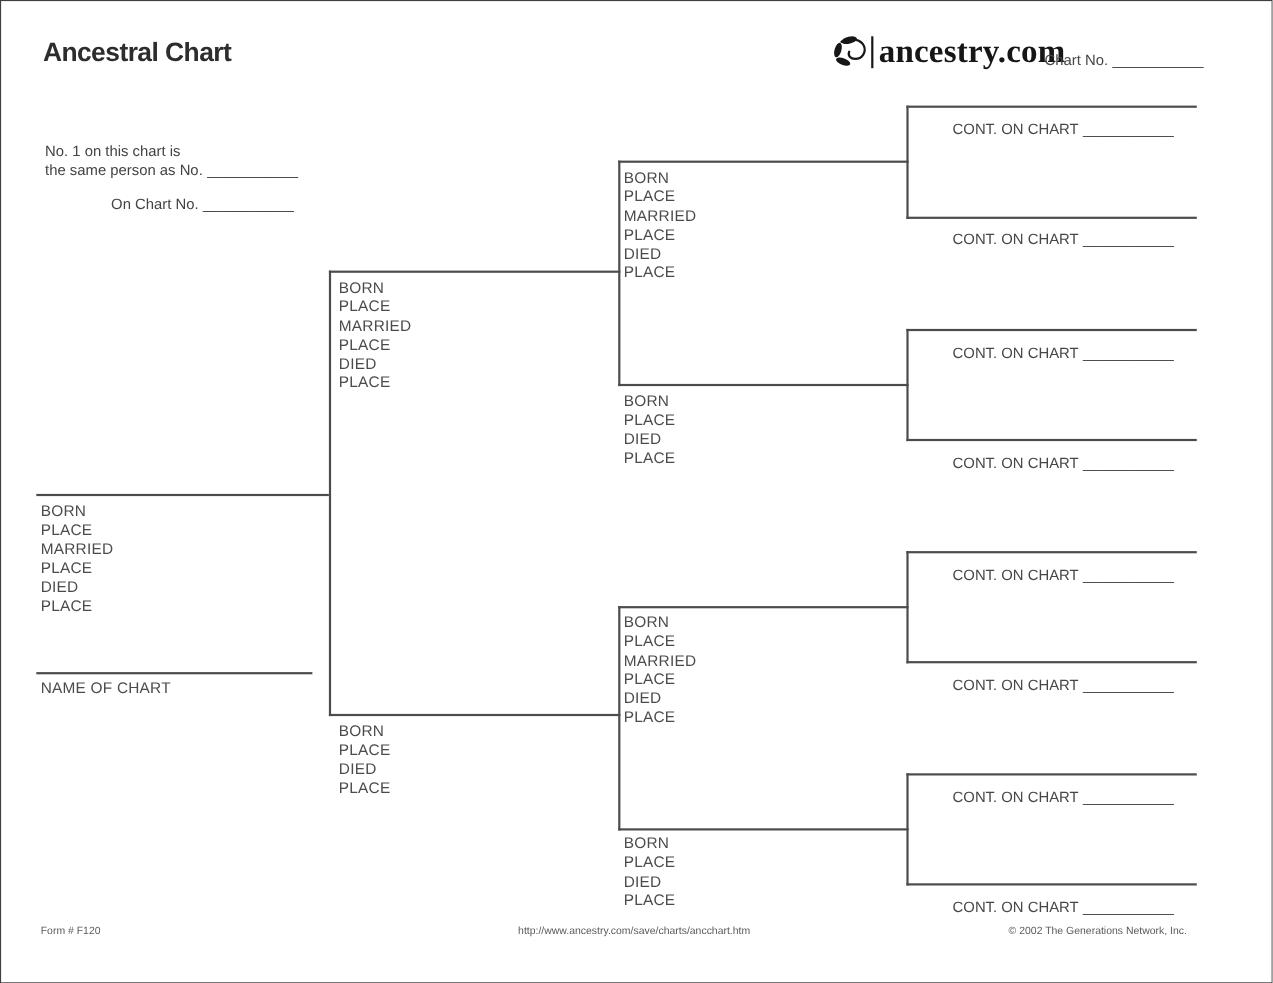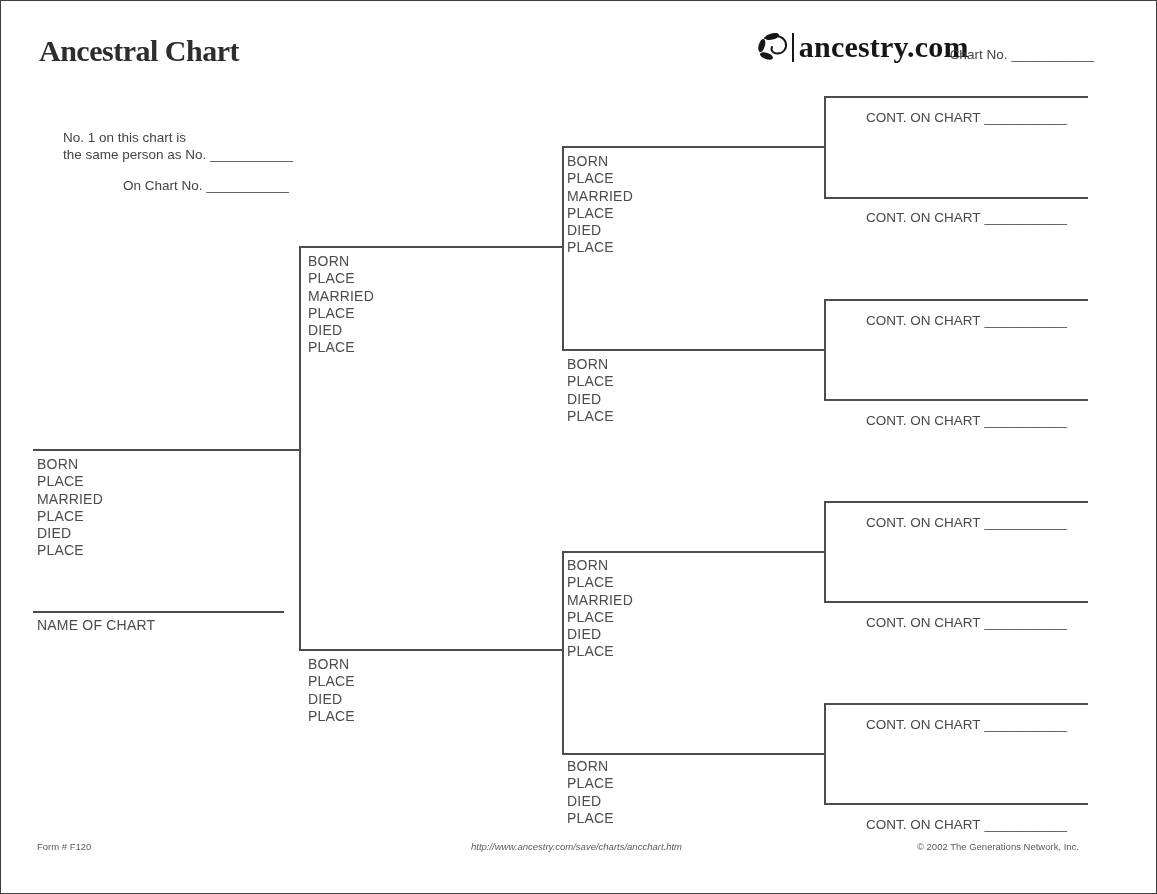--- a/index.html
+++ b/index.html
@@ -10,35 +10,35 @@
     border:1.5px solid #3f3f3f;
     box-sizing:border-box;
     font-family:"Liberation Sans",sans-serif;
     color:#4a4a4a;
     overflow:hidden;
   }
   .hline{position:absolute;height:1.6px;background:#4c4c4c;}
   .vline{position:absolute;width:1.6px;background:#4c4c4c;}
   .page-title{
     position:absolute;left:38px;top:33px;
-    font-size:30px;font-weight:700;color:#2d2d2d;letter-spacing:-0.5px;font-family:Liberation Serif, serif;
+    font-size:24px;font-weight:700;color:#2d2d2d;letter-spacing:-0.5px;
   }
   .logo{position:absolute;left:754px;top:29px;display:flex;align-items:center;}
   .logo-bar{width:1.8px;height:29px;background:#171717;margin:0 5px 0 1px;}
   .logo-text{
     font-family:"Liberation Serif",serif;font-weight:700;
     font-size:30px;color:#161616;letter-spacing:0.2px;
   }
   .chart-no{position:absolute;top:46px;right:62px;font-size:13.5px;color:#464646;}
-  .note{position:absolute;font-size:13.5px;color:#434343;line-height:17.5px;margin-left:22px;}
+  .note{position:absolute;font-size:13.5px;color:#434343;line-height:17.5px;}
   .labels{position:absolute;font-size:14px;line-height:17.3px;color:#4b4b4b;letter-spacing:0.2px;}
   .cont{position:absolute;right:30px;width:260px;text-align:left;font-size:13.5px;color:#474747;}
   .blank{margin-left:4px;}
   .footer-item{position:absolute;font-size:9.5px;color:#5a5a5a;}
-  .footer-center{left:0;right:4px;text-align:center;font-style:italic;}
+  .footer-center{left:0;right:4px;text-align:center;}
 </style>
 </head>
 <body>
 
 <div id="page">
 
   <div class="page-title">Ancestral Chart</div>
 
   <div class="logo">
     <svg width="36" height="34" viewBox="0 0 36 34">

